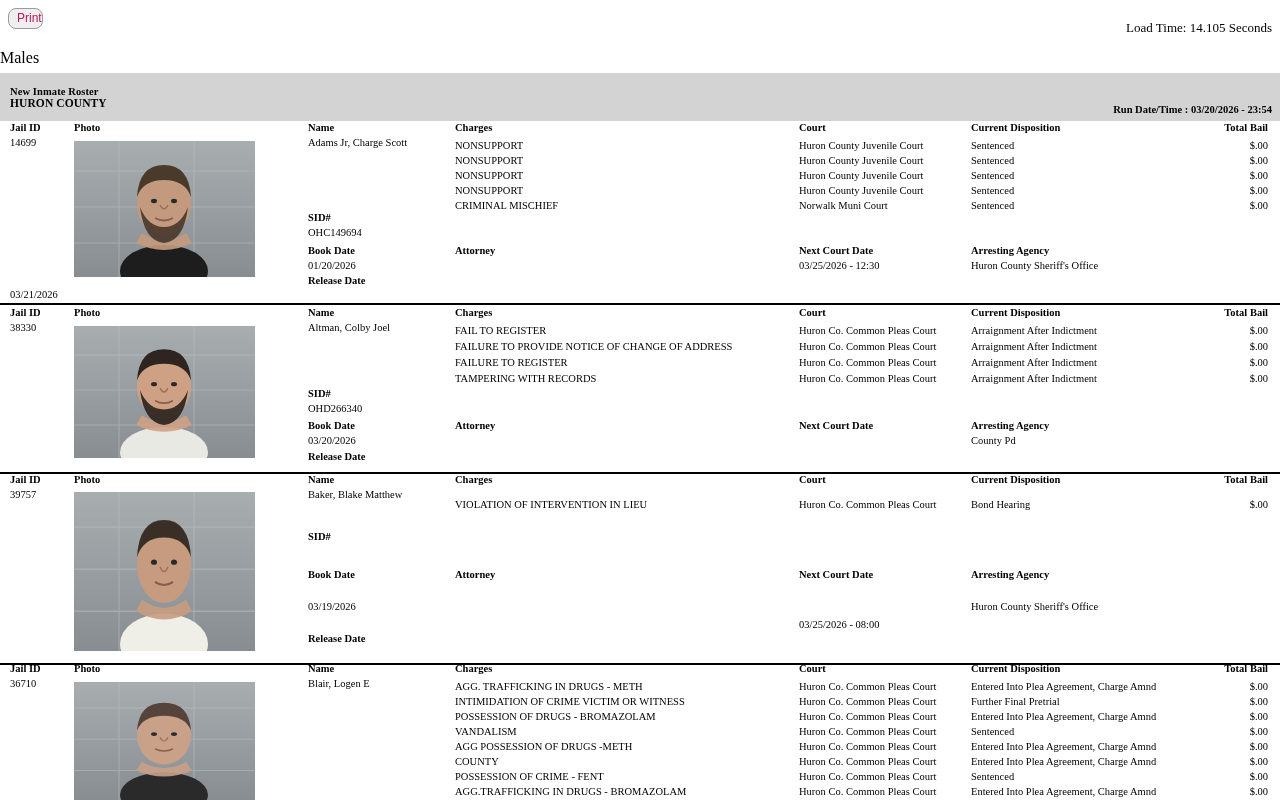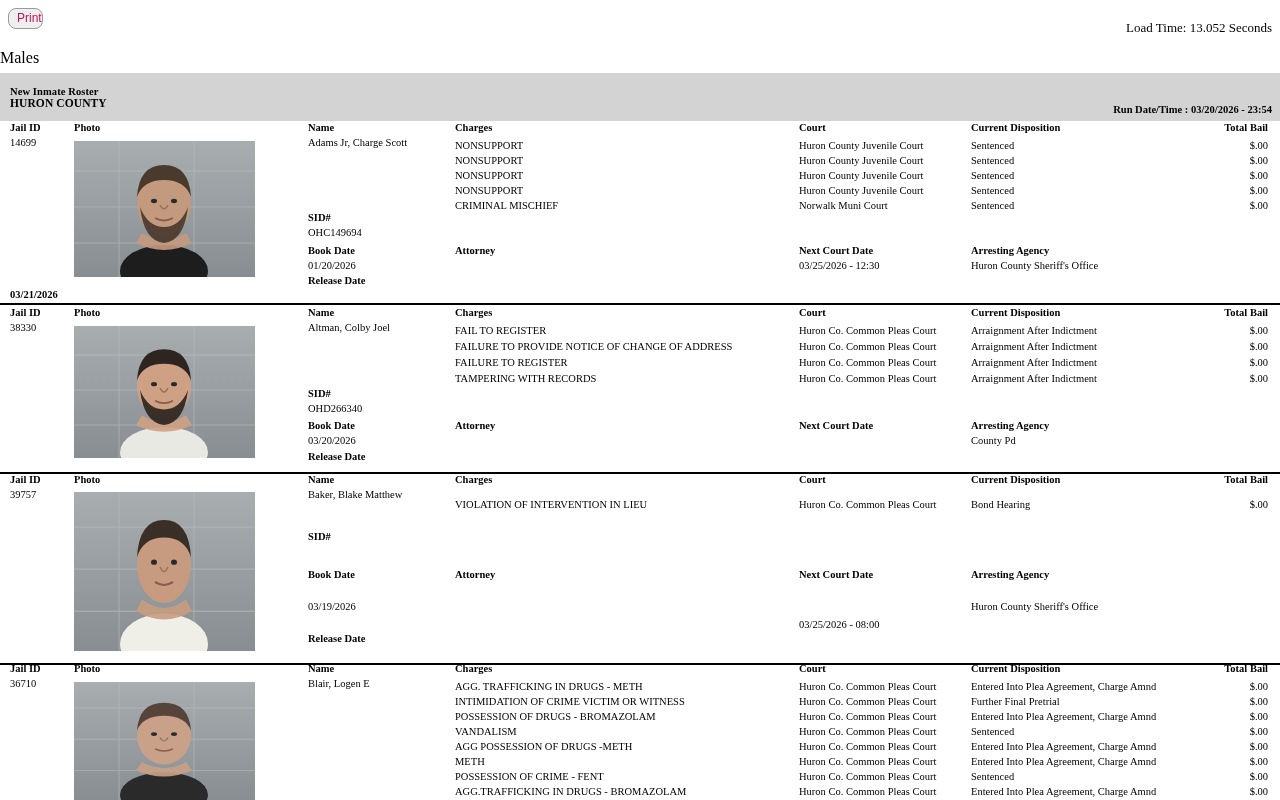--- a/index.html
+++ b/index.html
@@ -99,21 +99,21 @@
     background: #8d9296;
     overflow: hidden;
   }
   .photo-box svg { display: block; }
 </style>
 </head>
 <body>
 
 <div class="topbar">
   <button class="print-btn">Print</button>
-  <div class="load-time">Load Time: 13.052 Seconds</div>
+  <div class="load-time">Load Time: 14.105 Seconds</div>
 </div>
 
 <div class="page-title">Males</div>
 
 <div class="roster-band">
   <div class="roster-title">
     <div>New Inmate Roster</div>
     <div class="line2">HURON COUNTY</div>
   </div>
   <div class="run-datetime">Run Date/Time : 03/20/2026 - 23:54</div>
@@ -181,21 +181,21 @@
       <div class="col hdr" style="position: absolute; left: 308px; top: 90px;">SID#</div>
       <div class="col val" style="position: absolute; left: 308px; top: 105px;">OHC149694</div>
       <div class="col hdr" style="position: absolute; left: 308px; top: 123px;">Book Date</div>
       <div class="col hdr" style="position: absolute; left: 455px; top: 123px;">Attorney</div>
       <div class="col hdr" style="position: absolute; left: 799px; top: 123px;">Next Court Date</div>
       <div class="col hdr" style="position: absolute; left: 971px; top: 123px;">Arresting Agency</div>
       <div class="col val" style="position: absolute; left: 308px; top: 138px;">01/20/2026</div>
       <div class="col val" style="position: absolute; left: 799px; top: 138px;">03/25/2026 - 12:30</div>
       <div class="col val" style="position: absolute; left: 971px; top: 138px;">Huron County Sheriff's Office</div>
       <div class="col hdr" style="position: absolute; left: 308px; top: 153px;">Release Date</div>
-      <div class="col val" style="position: absolute; left: 10px; top: 167px; font-weight: bold;">03/21/2026</div>
+      <div class="col val" style="position: absolute; left: 10px; top: 167px;">03/21/2026</div>
     </div>
     <div class="record" style="position: absolute; left: 0px; top: 307px; width: 1280px; height: 165px;">
       <div class="col hdr" style="position: absolute; left: 10px; top: 0px;">Jail ID</div>
       <div class="col hdr" style="position: absolute; left: 74px; top: 0px;">Photo</div>
       <div class="col hdr" style="position: absolute; left: 308px; top: 0px;">Name</div>
       <div class="col hdr" style="position: absolute; left: 455px; top: 0px;">Charges</div>
       <div class="col hdr" style="position: absolute; left: 799px; top: 0px;">Court</div>
       <div class="col hdr" style="position: absolute; left: 971px; top: 0px;">Current Disposition</div>
       <div class="col hdr" style="position: absolute; left: 1140px; top: 0px; width: 128px; text-align: right;">Total Bail</div>
       <div class="col val" style="position: absolute; left: 10px; top: 15px;">38330</div>
@@ -357,21 +357,21 @@
       <div class="col val" style="position: absolute; left: 971px; top: 48px;">Entered Into Plea Agreement, Charge Amnd</div>
       <div class="col val" style="position: absolute; left: 1140px; top: 48px; width: 128px; text-align: right;">$.00</div>
       <div class="col val" style="position: absolute; left: 455px; top: 63px;">VANDALISM</div>
       <div class="col val" style="position: absolute; left: 799px; top: 63px;">Huron Co. Common Pleas Court</div>
       <div class="col val" style="position: absolute; left: 971px; top: 63px;">Sentenced</div>
       <div class="col val" style="position: absolute; left: 1140px; top: 63px; width: 128px; text-align: right;">$.00</div>
       <div class="col val" style="position: absolute; left: 455px; top: 78px;">AGG POSSESSION OF DRUGS -METH</div>
       <div class="col val" style="position: absolute; left: 799px; top: 78px;">Huron Co. Common Pleas Court</div>
       <div class="col val" style="position: absolute; left: 971px; top: 78px;">Entered Into Plea Agreement, Charge Amnd</div>
       <div class="col val" style="position: absolute; left: 1140px; top: 78px; width: 128px; text-align: right;">$.00</div>
-      <div class="col val" style="position: absolute; left: 455px; top: 93px;">METH</div>
+      <div class="col val" style="position: absolute; left: 455px; top: 93px;">COUNTY</div>
       <div class="col val" style="position: absolute; left: 799px; top: 93px;">Huron Co. Common Pleas Court</div>
       <div class="col val" style="position: absolute; left: 971px; top: 93px;">Entered Into Plea Agreement, Charge Amnd</div>
       <div class="col val" style="position: absolute; left: 1140px; top: 93px; width: 128px; text-align: right;">$.00</div>
       <div class="col val" style="position: absolute; left: 455px; top: 108px;">POSSESSION OF CRIME - FENT</div>
       <div class="col val" style="position: absolute; left: 799px; top: 108px;">Huron Co. Common Pleas Court</div>
       <div class="col val" style="position: absolute; left: 971px; top: 108px;">Sentenced</div>
       <div class="col val" style="position: absolute; left: 1140px; top: 108px; width: 128px; text-align: right;">$.00</div>
       <div class="col val" style="position: absolute; left: 455px; top: 123px;">AGG.TRAFFICKING IN DRUGS - BROMAZOLAM</div>
       <div class="col val" style="position: absolute; left: 799px; top: 123px;">Huron Co. Common Pleas Court</div>
       <div class="col val" style="position: absolute; left: 971px; top: 123px;">Entered Into Plea Agreement, Charge Amnd</div>

